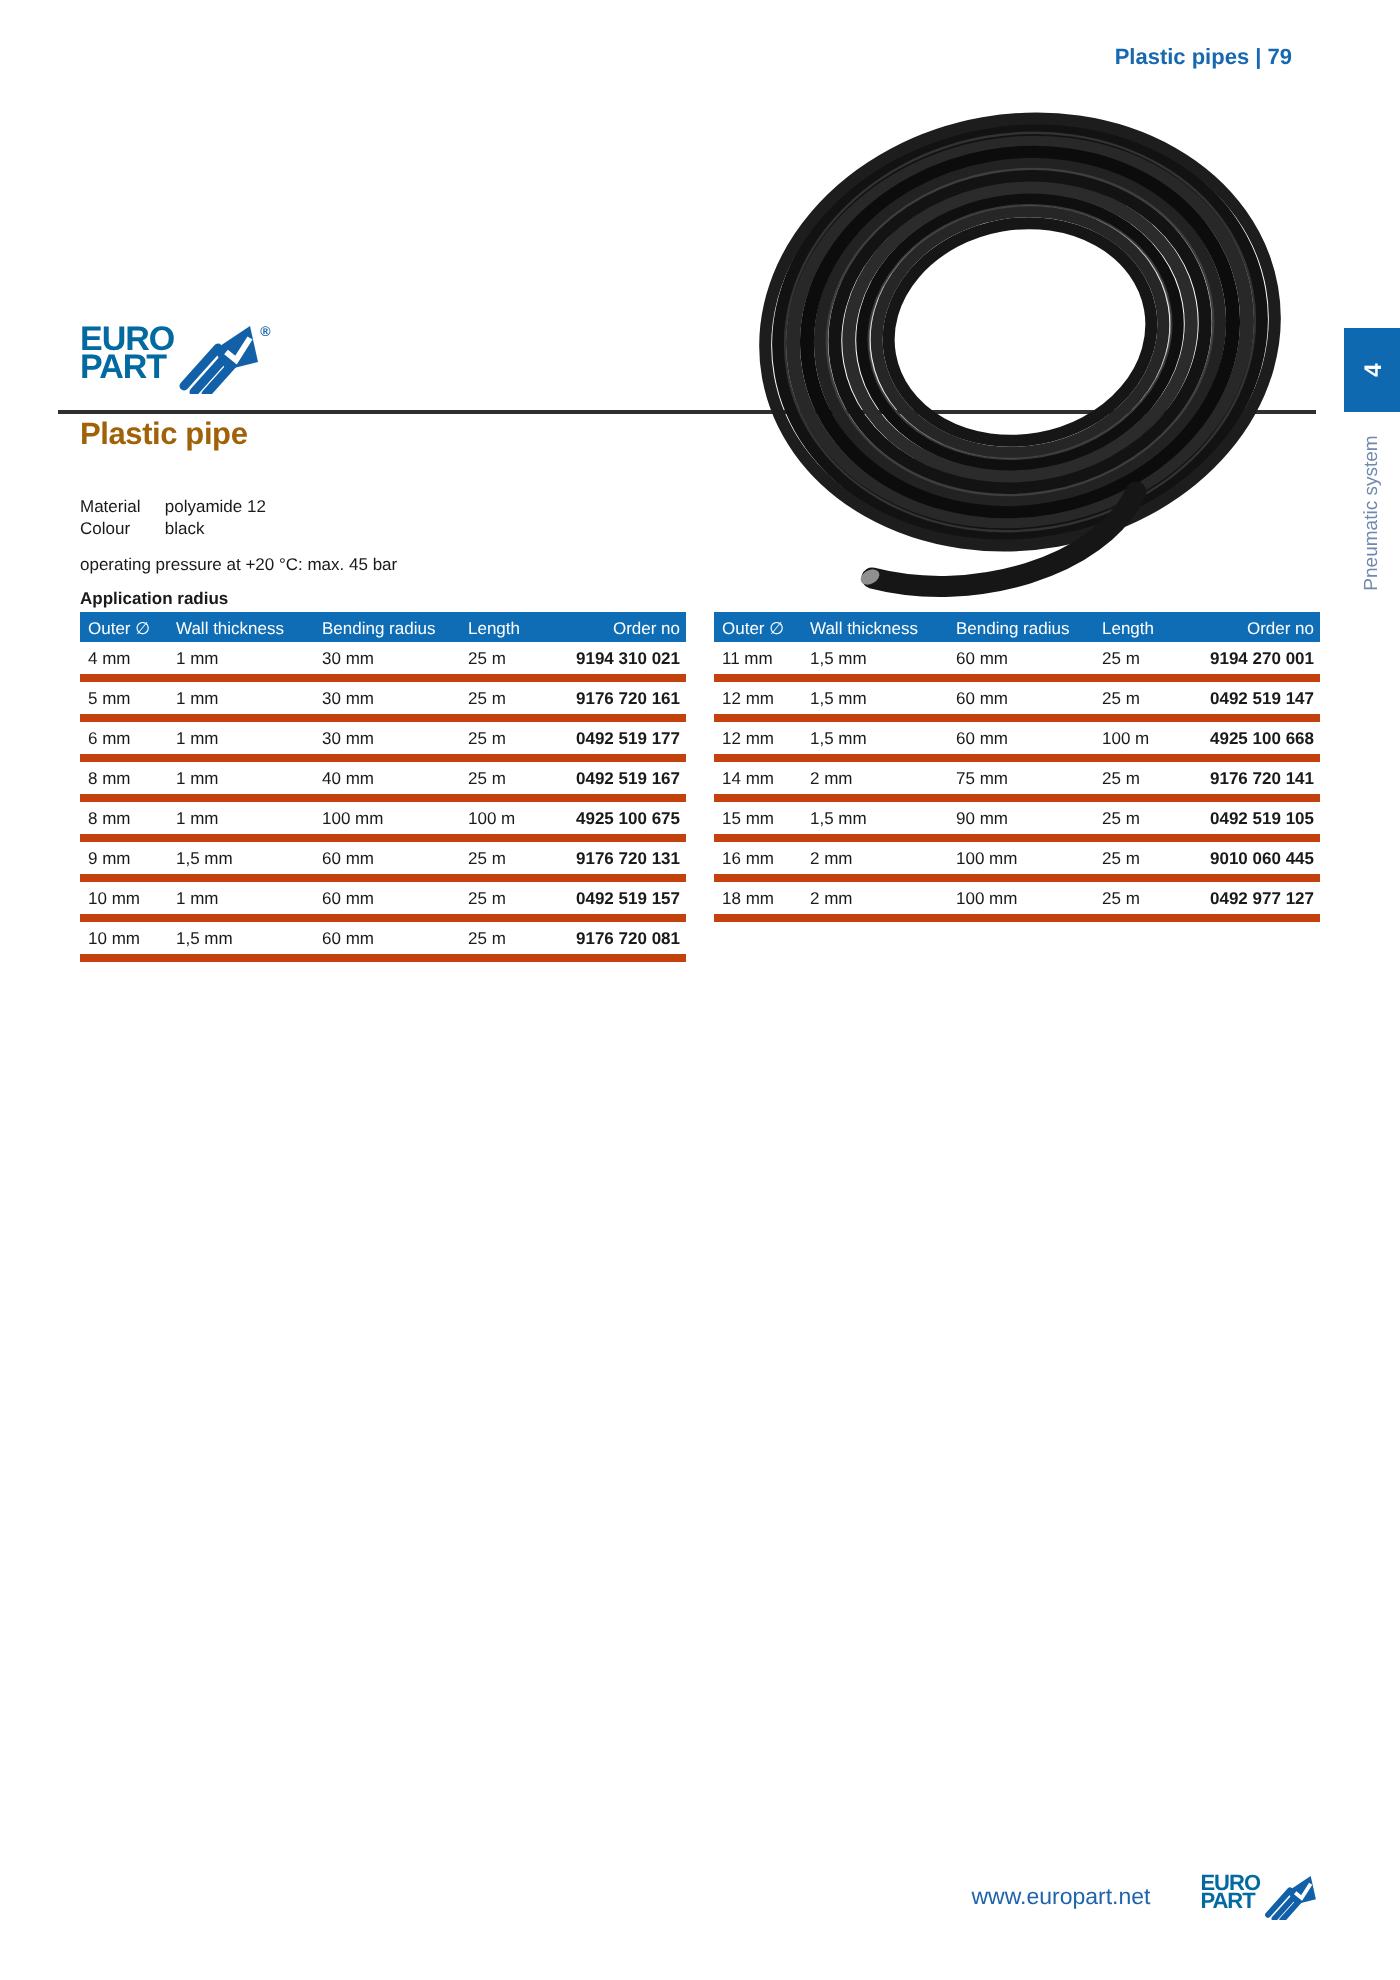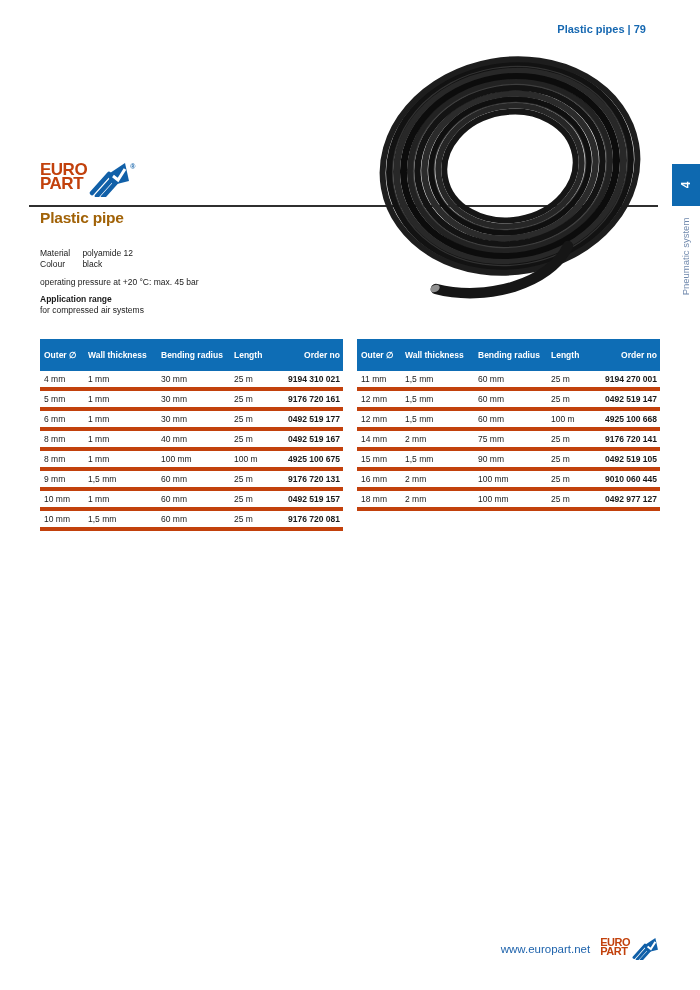--- a/index.html
+++ b/index.html
@@ -9,21 +9,21 @@
     margin:0 auto;
   }
   
   .page-ref{position:absolute;top:23px;right:54px;font-size:11px;font-weight:bold;color:#1668b1;}
   
   .rule{position:absolute;left:29px;top:205px;width:629px;height:2px;background:#2f2f2f;}
   
   .photo{position:absolute;left:358px;top:46px;width:300px;height:258px;}
   
   .logo{display:flex;align-items:flex-start;}
-  .logo-text{font-weight:bold;color:#c2410c;letter-spacing:-0.5px;}
+  .logo-text{font-weight:bold;color:#0369a1;letter-spacing:-0.5px;}
   .logo-top{position:absolute;left:40px;top:163px;}
   .logo-top .logo-text{font-size:17px;line-height:14px;}
   .logo-top .logo-icon{width:40px;height:34px;margin-left:2px;}
   .logo-reg{font-size:7px;color:#1160a8;font-weight:bold;margin-left:1px;}
   .logo-small .logo-text{font-size:11px;line-height:9px;}
   .logo-small .logo-icon{width:26px;height:22px;margin-left:2px;}
   
   .side-tab{position:absolute;right:0;top:164px;width:28px;height:42px;background:#0e69b0;
     display:flex;align-items:center;justify-content:center;}
   .side-tab span{transform:rotate(-90deg);color:#fff;font-weight:bold;font-size:12px;}
@@ -35,33 +35,33 @@
   .title{font-size:15.5px;font-weight:bold;color:#a16207;letter-spacing:-0.2px;}
   .desc{font-size:8.5px;margin-top:5px;white-space:nowrap;color:#222;}
   .specs{margin-top:21px;font-size:8.5px;line-height:11px;}
   .spec-label{display:inline-block;width:40px;}
   .operating{margin-top:7px;font-size:8.5px;}
   .app-heading{margin-top:7px;font-size:8.5px;font-weight:bold;}
   .app-text{font-size:8.5px;margin-top:1px;}
   
   .tables{position:absolute;left:40px;top:306px;display:flex;gap:14px;}
   .ptable{width:303px;}
-  .thead{display:flex;align-items:center;height:32px;background:#0e6db5;color:#fff;
-    font-size:8.5px;font-weight:bold;margin-top:33px;}
+  .thead{display:flex;align-items:center;height:15px;background:#0e6db5;color:#fff;
+    font-size:8.5px;font-weight:normal;}
   .trow{display:flex;align-items:center;height:16px;border-bottom:4px solid #c2410c;
     font-size:8.5px;color:#1a1a1a;background:#fff;}
   .c{white-space:nowrap;overflow:hidden;}
   .c1{width:48px;padding-left:4px;box-sizing:border-box;}
   .c2{width:73px;}
   .c3{width:73px;}
   .c4{width:44px;}
   .c5{flex:1;text-align:right;padding-right:3px;}
   .trow .c5{font-weight:bold;}
   
-  .footer{position:absolute;top:938px;right:42px;display:flex;align-items:center;gap:10px;}
+  .footer{position:absolute;top:938px;right:42px;display:flex;align-items:center;gap:25px;}
   .footer-url{font-size:11.5px;color:#1e63ac;text-decoration:none;}
 </style>
 </head>
 <body>
 
 <div class="page">
 
   <div class="page-ref">Plastic pipes | 79</div>
 
   <div class="rule"></div>
@@ -114,21 +114,21 @@
       <div>
         <span class="spec-label">Material</span>
         <span>polyamide 12</span>
       </div>
       <div>
         <span class="spec-label">Colour</span>
         <span>black</span>
       </div>
     </div>
     <div class="operating">operating pressure at +20 °C: max. 45 bar</div>
-    <div class="app-heading">Application range</div>
+    <div class="app-heading">Application radius</div>
     <div class="app-text">for compressed air systems</div>
   </div>
 
   <div class="tables">
     <div class="ptable">
       <div class="thead">
         <span class="c c1">Outer ∅</span>
         <span class="c c2">Wall thickness</span>
         <span class="c c3">Bending radius</span>
         <span class="c c4">Length</span>

